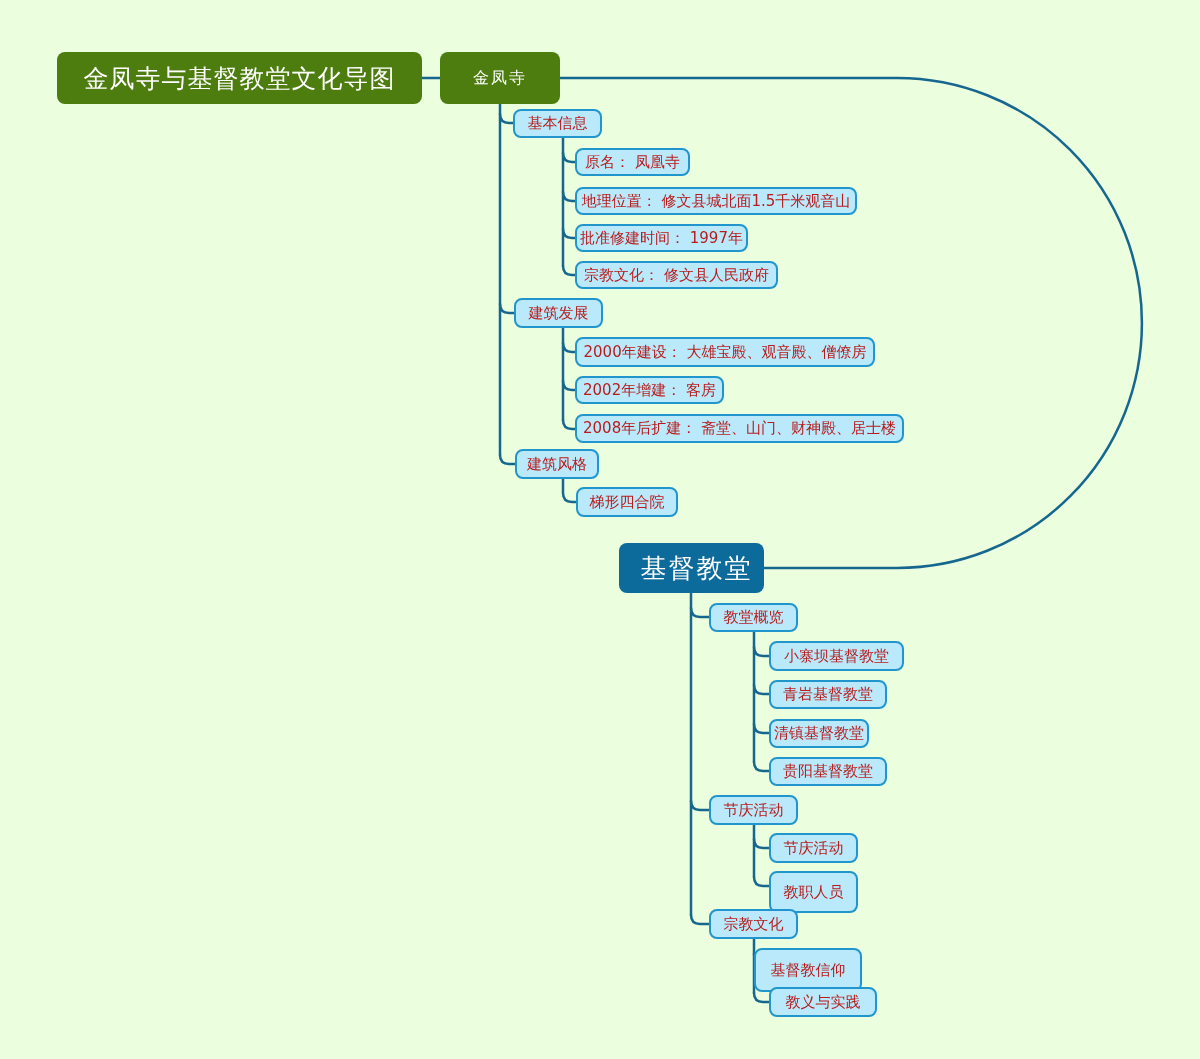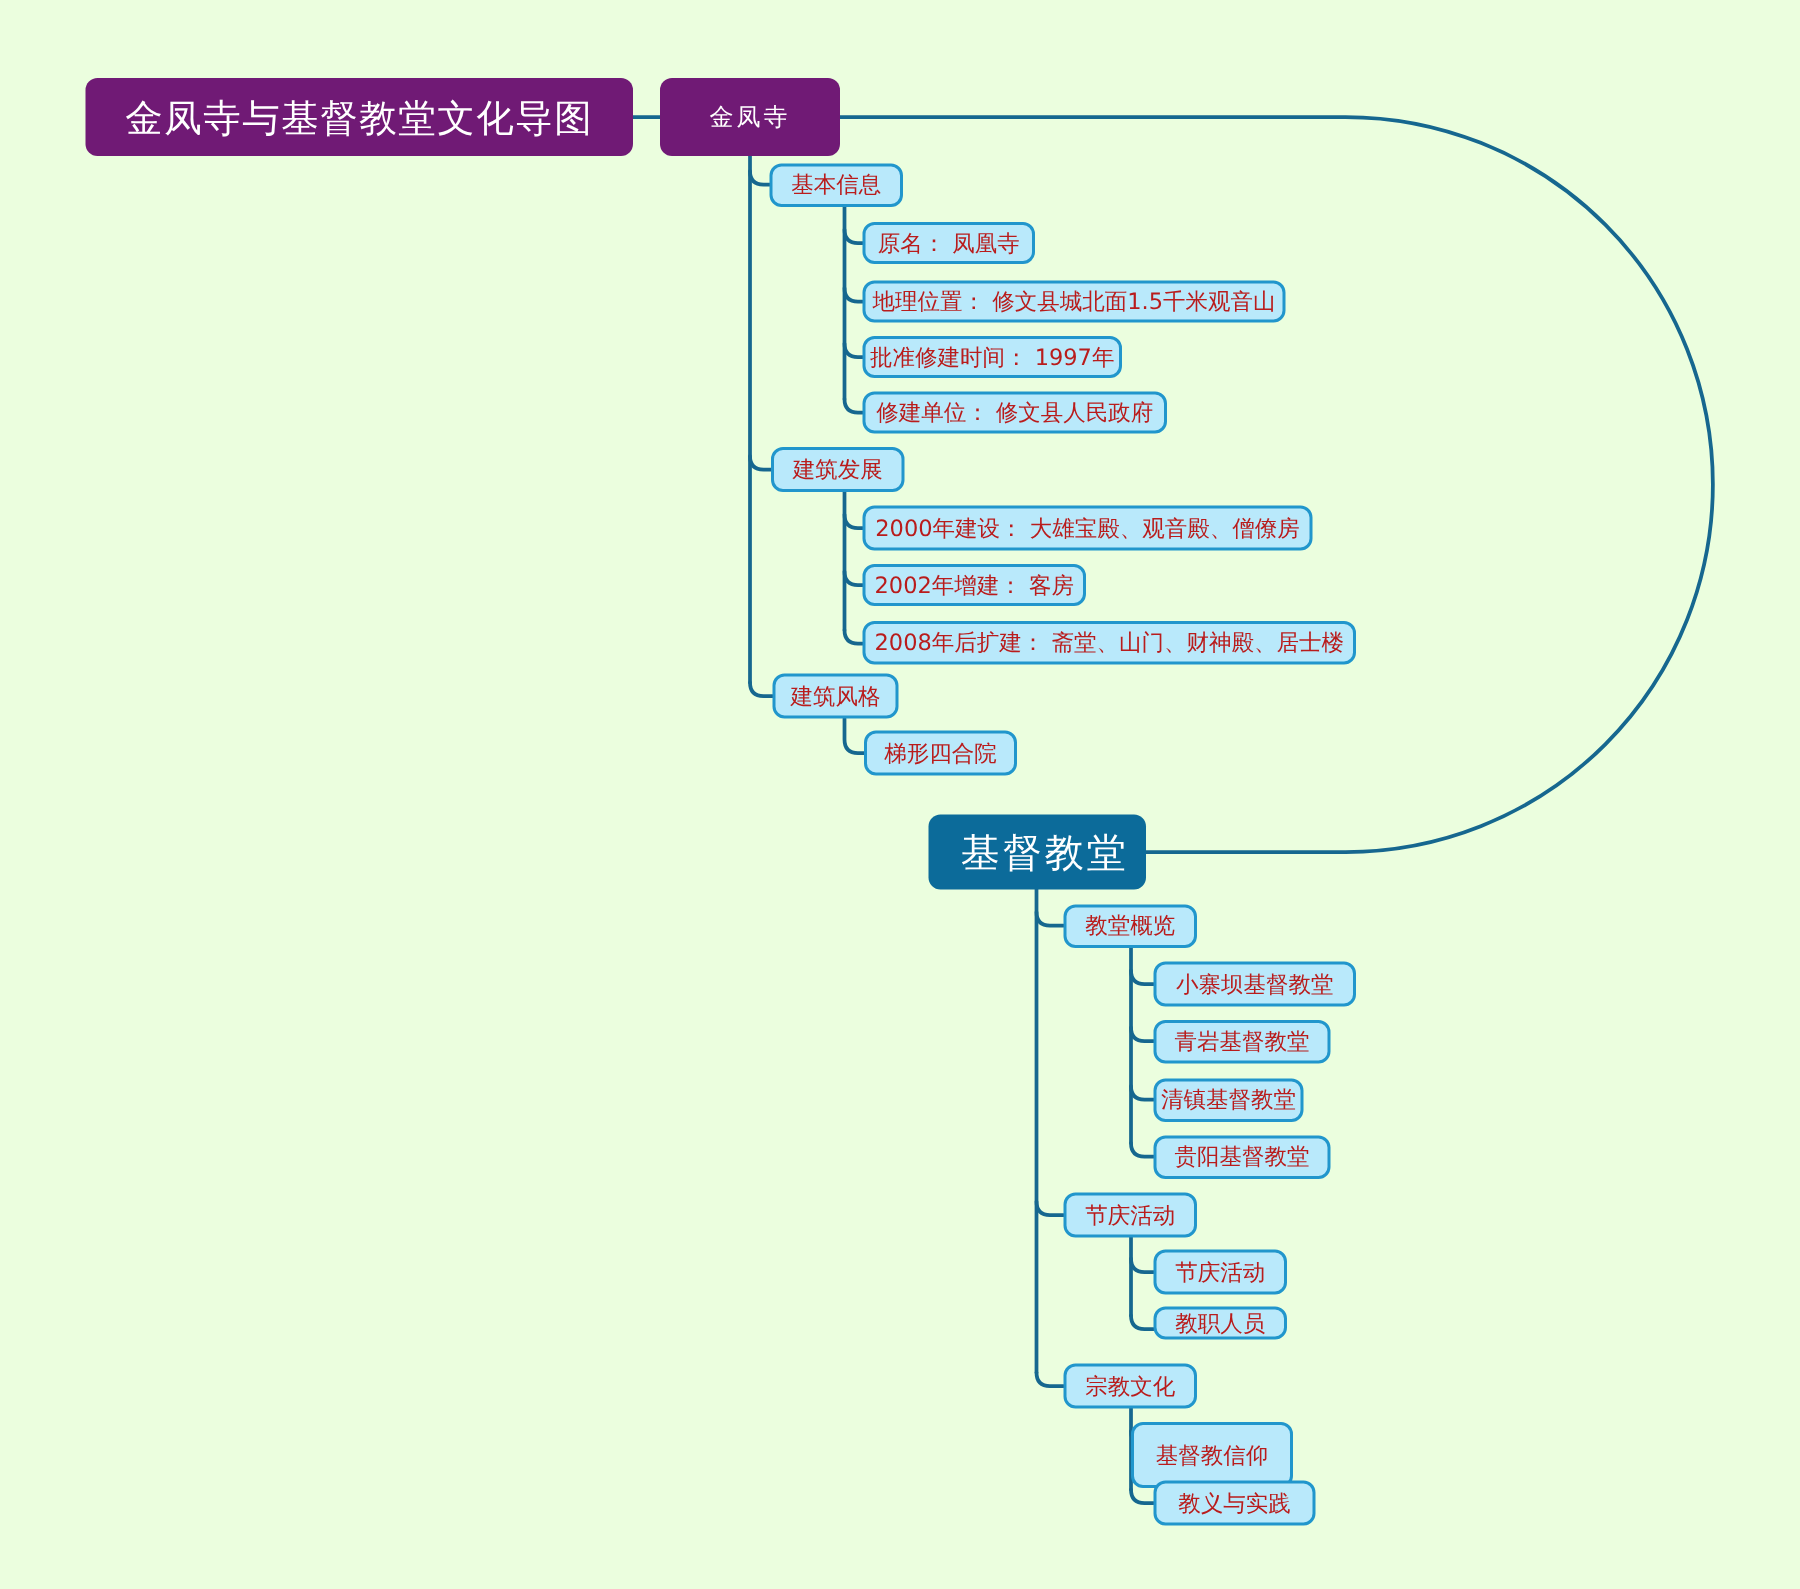--- a/index.html
+++ b/index.html
@@ -13,21 +13,21 @@
   .edges{position:absolute;left:0;top:0;pointer-events:none;}
   .node{
     position:absolute;
     box-sizing:border-box;
     display:flex;align-items:center;justify-content:center;
     white-space:nowrap;
     border-radius:8px;
     cursor:pointer;
   }
   .dark{
-    background:#701a75;
+    background:#4d7c0f;
     color:#ffffff;
     border:none;
   }
   .root{font-size:25px;letter-spacing:1px;}
   .main1{font-size:16px;letter-spacing:2px;}
   .main2{font-size:26px;letter-spacing:2px;background:#0c6b9a;padding-left:10px;}
   .light{
     background:#b9e9fb;
     border:2px solid #2196cc;
     color:#b91c1c;
@@ -86,39 +86,39 @@
   </svg>
 
   <div class="node dark root" style="left:57px;top:52px;width:365px;height:52px">金凤寺与基督教堂文化导图</div>
 
   <div class="node dark main1" style="left:440px;top:52px;width:120px;height:52px">金凤寺</div>
 
   <div class="node light" style="left:513px;top:109px;width:89px;height:29px">基本信息</div>
   <div class="node light" style="left:575px;top:148px;width:115px;height:28px">原名： 凤凰寺</div>
   <div class="node light" style="left:575px;top:187px;width:282px;height:28px">地理位置： 修文县城北面1.5千米观音山</div>
   <div class="node light" style="left:575px;top:224px;width:173px;height:28px">批准修建时间： 1997年</div>
-  <div class="node light" style="left:575px;top:261px;width:203px;height:28px">修建单位： 修文县人民政府</div>
+  <div class="node light" style="left:575px;top:261px;width:203px;height:28px">宗教文化： 修文县人民政府</div>
 
   <div class="node light" style="left:514px;top:298px;width:89px;height:30px">建筑发展</div>
   <div class="node light" style="left:575px;top:337px;width:300px;height:30px">2000年建设： 大雄宝殿、观音殿、僧僚房</div>
   <div class="node light" style="left:575px;top:376px;width:149px;height:28px">2002年增建： 客房</div>
   <div class="node light" style="left:575px;top:414px;width:329px;height:29px">2008年后扩建： 斋堂、山门、财神殿、居士楼</div>
 
   <div class="node light" style="left:515px;top:449px;width:84px;height:30px">建筑风格</div>
   <div class="node light" style="left:576px;top:487px;width:102px;height:30px">梯形四合院</div>
 
   <div class="node dark main2" style="left:619px;top:543px;width:145px;height:50px">基督教堂</div>
 
   <div class="node light" style="left:709px;top:603px;width:89px;height:29px">教堂概览</div>
   <div class="node light" style="left:769px;top:641px;width:135px;height:30px">小寨坝基督教堂</div>
   <div class="node light" style="left:769px;top:680px;width:118px;height:29px">青岩基督教堂</div>
   <div class="node light" style="left:769px;top:719px;width:100px;height:29px">清镇基督教堂</div>
   <div class="node light" style="left:769px;top:757px;width:118px;height:29px">贵阳基督教堂</div>
 
   <div class="node light" style="left:709px;top:795px;width:89px;height:30px">节庆活动</div>
   <div class="node light" style="left:769px;top:833px;width:89px;height:30px">节庆活动</div>
-  <div class="node light" style="left:769px;top:871px;width:89px;height:22px">教职人员</div>
+  <div class="node light" style="left:769px;top:871px;width:89px;height:42px">教职人员</div>
 
   <div class="node light" style="left:709px;top:909px;width:89px;height:30px">宗教文化</div>
   <div class="node light" style="left:754px;top:948px;width:108px;height:44px">基督教信仰</div>
   <div class="node light" style="left:769px;top:987px;width:108px;height:30px">教义与实践</div>
 
 </div>
 
 </body></html>

